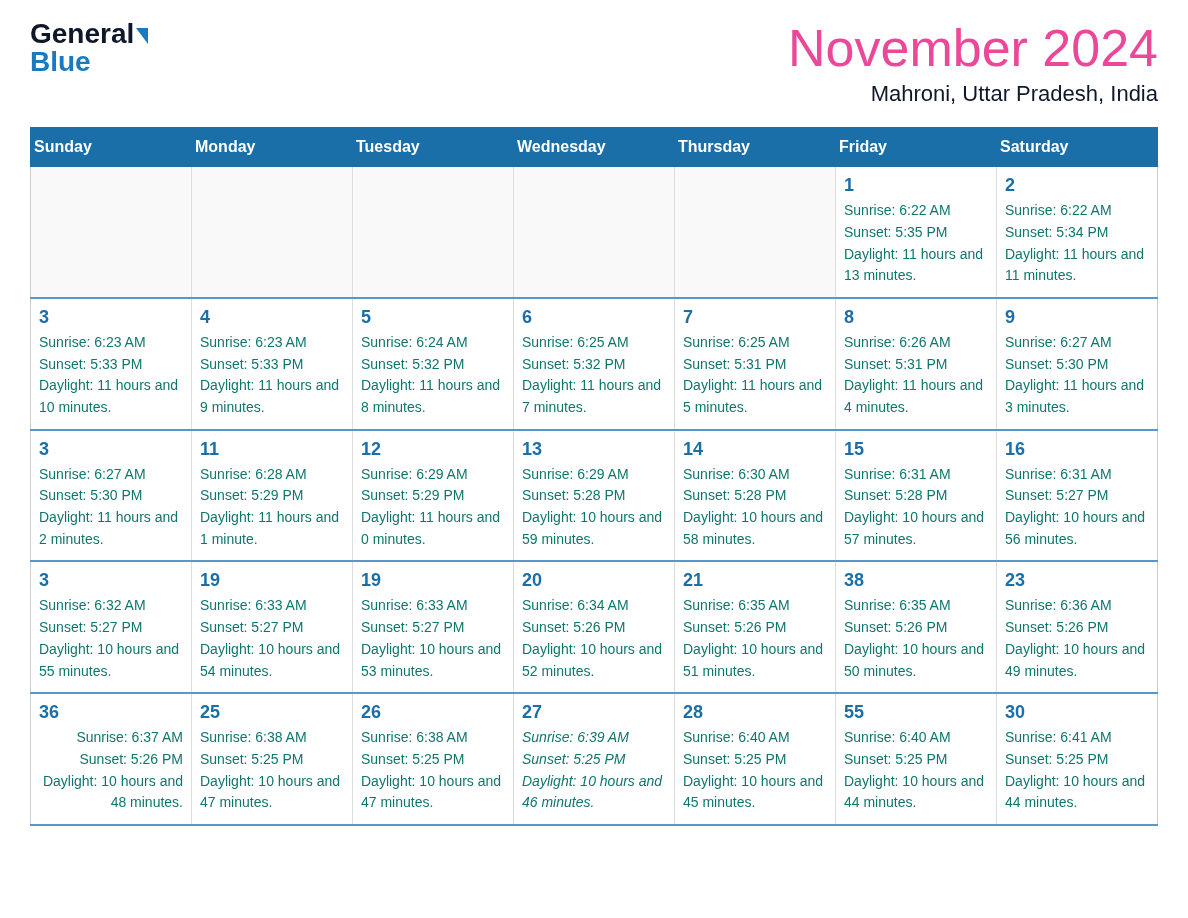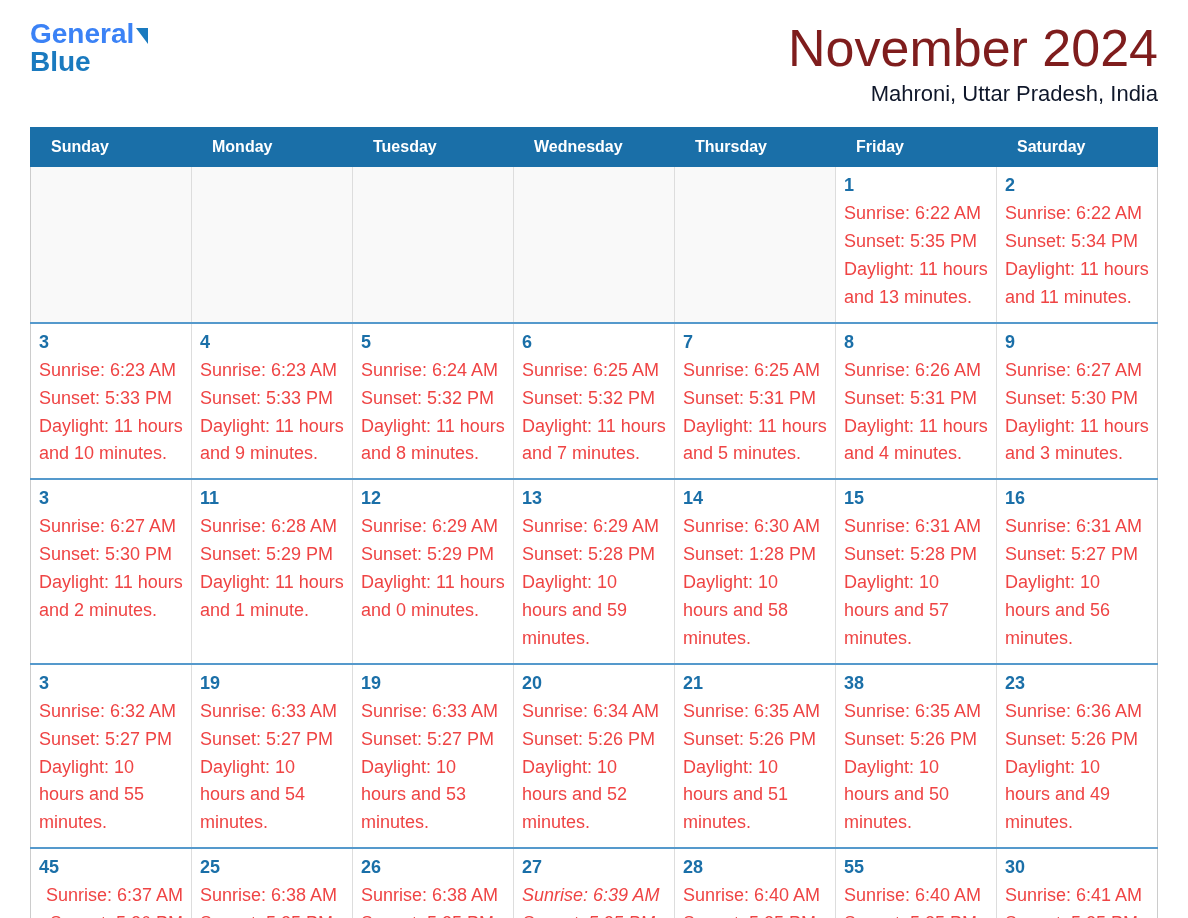--- a/index.html
+++ b/index.html
@@ -17,57 +17,57 @@
       margin-bottom: 20px;
     }
     .logo {
       display: flex;
       flex-direction: column;
       align-items: flex-start;
     }
     .logo-text {
       font-size: 28px;
       font-weight: bold;
-      color: #3b82f6;
+      color: #0f172a;
       line-height: 1;
     }
     .logo-text span {
       color: #1a7abf;
     }
     .logo-blue-line {
       color: #1a7abf;
       font-size: 28px;
       font-weight: bold;
       line-height: 1;
     }
     .title-block {
       text-align: right;
     }
     .calendar-title {
       font-size: 52px;
       font-weight: normal;
-      color: #7f1d1d;
+      color: #ec4899;
       line-height: 1.1;
     }
     .calendar-subtitle {
       font-size: 22px;
       color: #0f172a;
       margin-top: 4px;
     }
     table {
       width: 100%;
       border-collapse: collapse;
       table-layout: fixed;
     }
     thead th {
       background-color: #1a6fa8;
       color: #fff;
       font-size: 16px;
       font-weight: bold;
-      padding: 10px 20px;
+      padding: 10px 3px;
       text-align: left;
       border: 1px solid #1a6fa8;
     }
     tbody tr {
       border-bottom: 2px solid #5599cc;
     }
     tbody td {
       vertical-align: top;
       padding: 8px 8px 10px 8px;
       font-size: 13px;
@@ -83,22 +83,22 @@
       border-right: 1px solid #ccc;
     }
     .day-number {
       font-size: 18px;
       font-weight: bold;
       color: #1a6fa8;
       display: block;
       margin-bottom: 4px;
     }
     .day-info {
-      font-size: 18px;
-      color: #ef4444;
+      font-size: 14px;
+      color: #0f766e;
       line-height: 1.55;
     }
     .empty-cell {
       background: #f9f9f9;
     }
   </style>
 </head>
 <body>
 
 <div class="header">
@@ -211,21 +211,21 @@
         </td>
         <td>
           <span class="day-number">13</span>
           <div class="day-info" style="white-space: pre-line;">Sunrise: 6:29 AM
 Sunset: 5:28 PM
 Daylight: 10 hours and 59 minutes.</div>
         </td>
         <td>
           <span class="day-number">14</span>
           <div class="day-info" style="white-space: pre-line;">Sunrise: 6:30 AM
-Sunset: 1:28 PM
+Sunset: 5:28 PM
 Daylight: 10 hours and 58 minutes.</div>
         </td>
         <td>
           <span class="day-number">15</span>
           <div class="day-info" style="white-space: pre-line;">Sunrise: 6:31 AM
 Sunset: 5:28 PM
 Daylight: 10 hours and 57 minutes.</div>
         </td>
         <td>
           <span class="day-number">16</span>
@@ -273,21 +273,21 @@
         </td>
         <td>
           <span class="day-number">23</span>
           <div class="day-info" style="white-space: pre-line;">Sunrise: 6:36 AM
 Sunset: 5:26 PM
 Daylight: 10 hours and 49 minutes.</div>
         </td>
       </tr>
       <tr>
         <td>
-          <span class="day-number">45</span>
+          <span class="day-number">36</span>
           <div class="day-info" style="white-space: pre-line; text-align: right;">Sunrise: 6:37 AM
 Sunset: 5:26 PM
 Daylight: 10 hours and 48 minutes.</div>
         </td>
         <td>
           <span class="day-number">25</span>
           <div class="day-info" style="white-space: pre-line;">Sunrise: 6:38 AM
 Sunset: 5:25 PM
 Daylight: 10 hours and 47 minutes.</div>
         </td>

